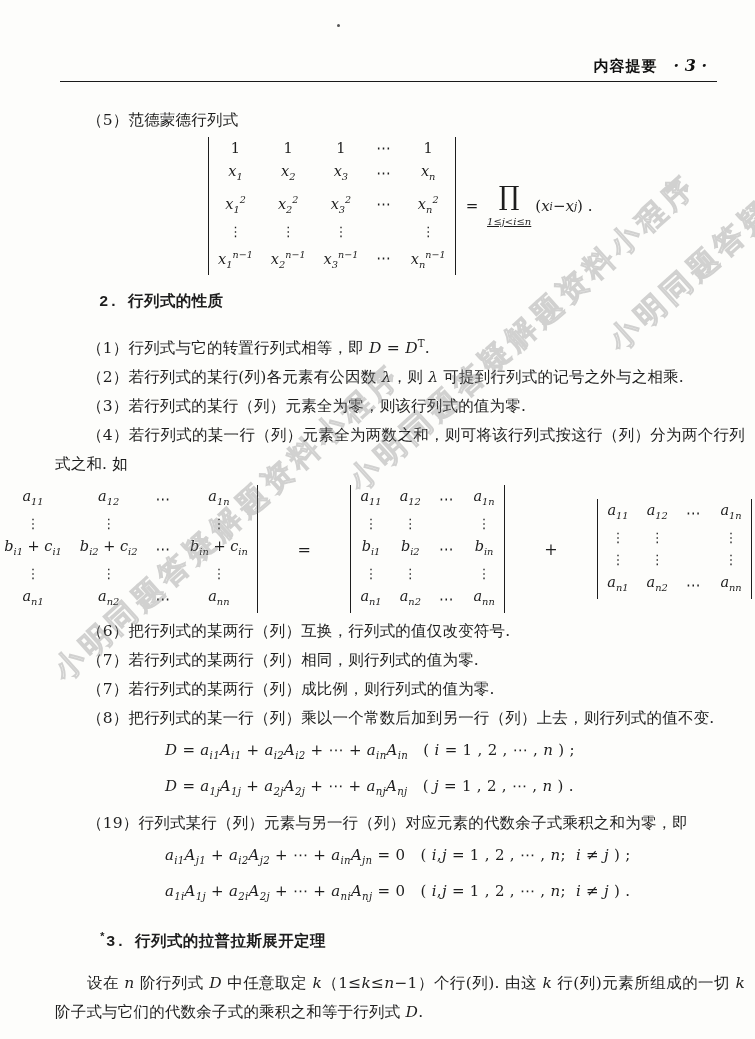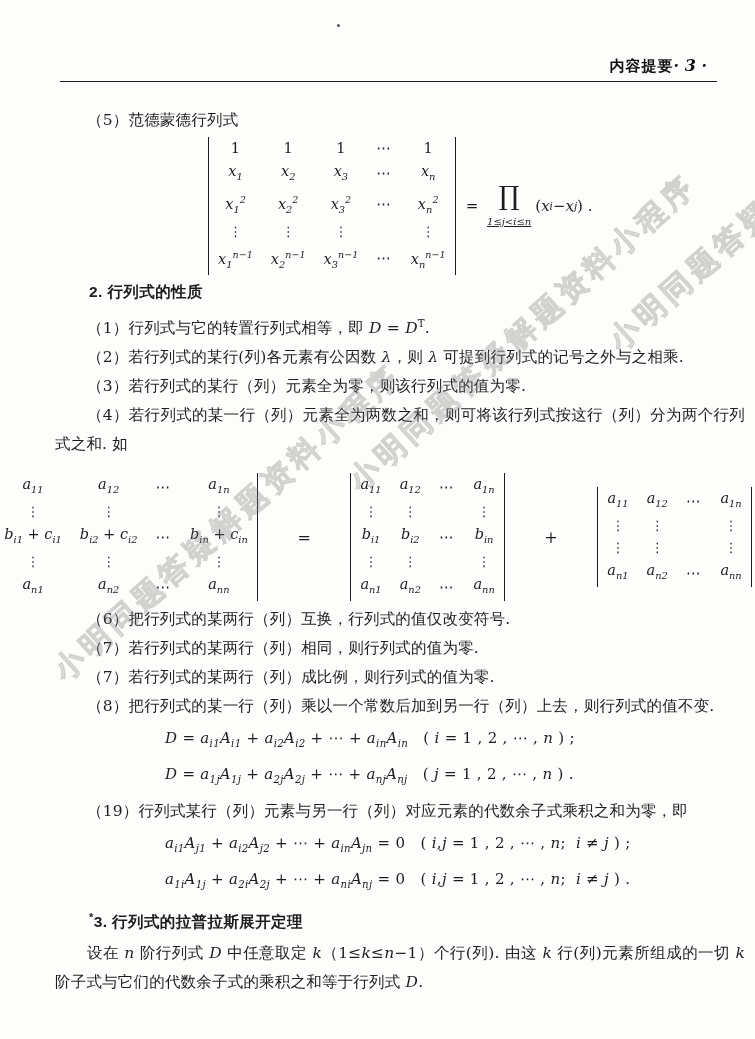--- a/index.html
+++ b/index.html
@@ -33,21 +33,21 @@
   .wm2 { left:340px; top:470px; }
   .wm3 { left:600px; top:330px; }
 
   
   .hdr {
     position:absolute; top:56px; left:60px; right:38px;
     height:30px;
   }
   .hdr-inner {
     display:flex; justify-content:flex-end; align-items:baseline;
-    padding-right:10px;
+    gap:16px; padding-right:10px;
   }
   .hdr-title {
     font-family:"DejaVu Sans","Liberation Sans",sans-serif;
     font-weight:700; font-size:15px; letter-spacing:1px; color:#111;
   }
   .hdr-page {
     font-family:"DejaVu Serif","Liberation Serif",serif;
     font-weight:700; font-style:italic; font-size:16px; color:#111;
   }
   .hdr-rule {
@@ -59,23 +59,23 @@
   }
 
   
   .content { position:absolute; top:106px; left:55px; width:690px; z-index:2; }
   .para {
     font-size:15.5px; line-height:29px; text-align:justify;
     letter-spacing:0.2px; margin:0;
   }
   .indent { text-indent:32px; }
   .sec-head {
-    font-family:Liberation Sans, sans-serif;
+    font-family:Liberation Mono, monospace;
     font-weight:700; font-size:15.5px; line-height:30px;
-    margin:2px; padding-left:32px; letter-spacing:0.4px;
+    margin:12px; padding-left:32px; letter-spacing:0.4px;
   }
   .star { font-size:11px; vertical-align:super; }
   .mi { font-family:"DejaVu Serif","Liberation Serif",serif; font-style:italic; }
   sub { font-size:0.68em; font-style:italic; }
   sup { font-size:0.66em; font-style:italic; }
 
   
   .eqrow { display:flex; justify-content:center; margin:4px 0; }
   .eqline {
     font-size:15px; line-height:26px; letter-spacing:0.3px;
@@ -105,21 +105,21 @@
 
   .vander-wrap { display:flex; justify-content:center; align-items:center;
                  margin-top:2px; margin-bottom:2px; }
   .prodblock { display:inline-flex; flex-direction:column; align-items:center;
                margin:0 4px; }
   .prodsym { font-size:26px; line-height:20px; font-family:"DejaVu Serif",serif; }
   .prodsub { font-size:10px; font-style:italic; margin-top:10px;text-decoration:underline; }
   .big-eq { display:flex; align-items:center; font-size:15px; }
 
   .matgroup { display:flex; justify-content:center; align-items:center;
-              margin:14px 0 4px 0;gap:29px; }
+              margin:6px 0 4px 0;gap:29px; }
 </style>
 </head>
 <body>
 
 <div class="page">
 
   <div class="watermark">
     <div class="wm-text wm1">小明同题答疑解题资料小程序</div>
     <div class="wm-text wm2">小明同题答疑解题资料小程序</div>
     <div class="wm-text wm3">小明同题答疑解题资料小程序</div>

